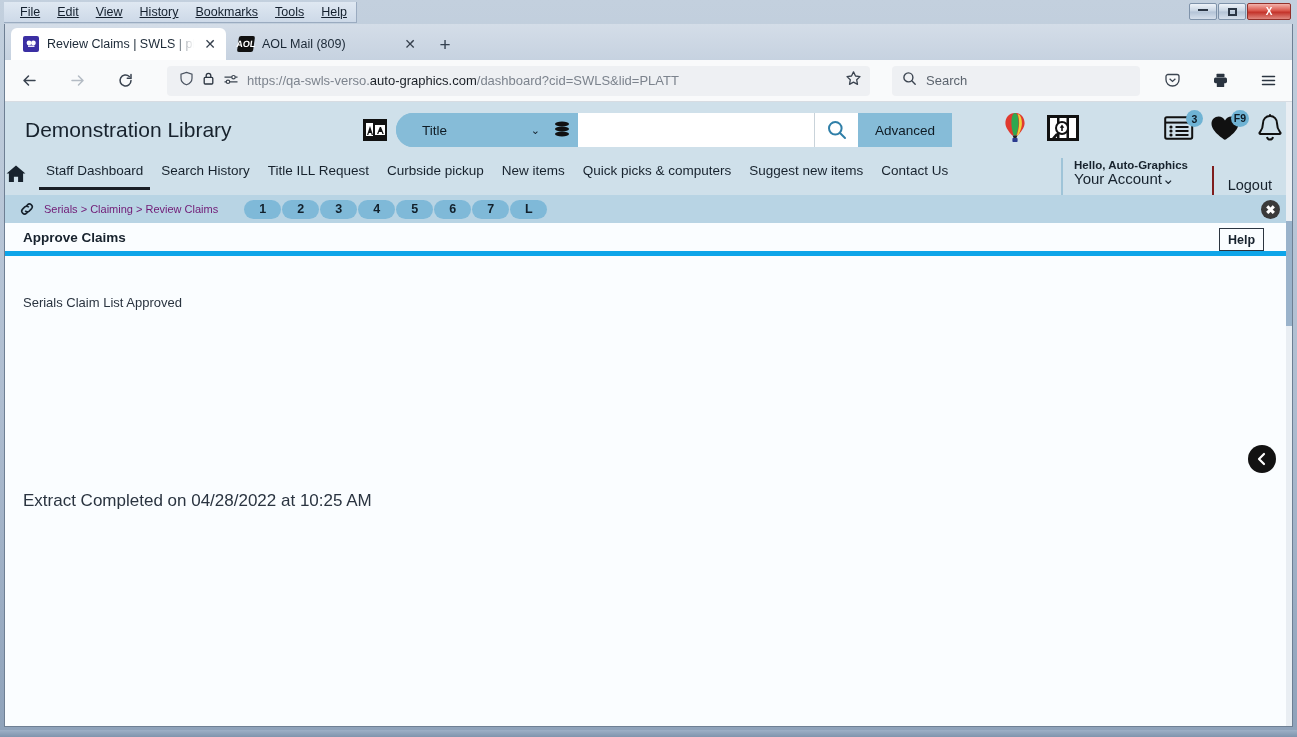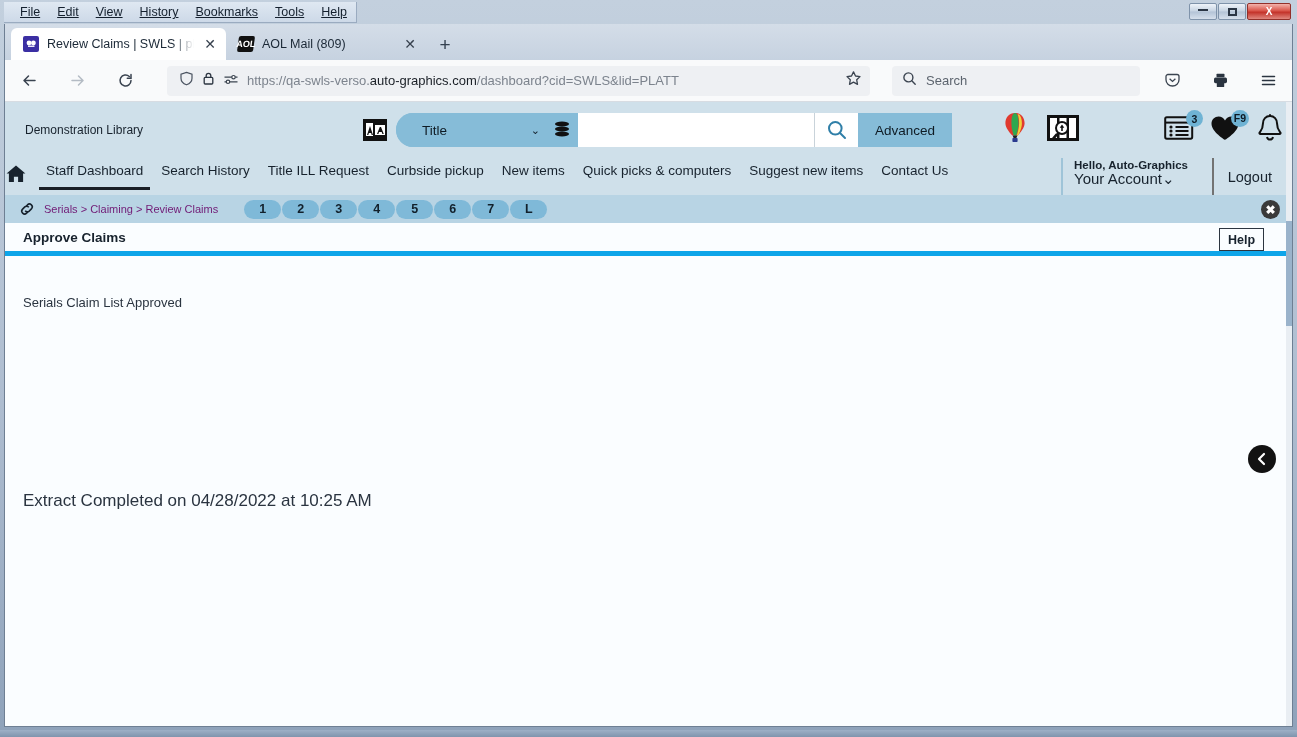--- a/index.html
+++ b/index.html
@@ -192,21 +192,21 @@
   
   .app-header {
     height: 56px;
     background: #cfe0ea;
     display: flex;
     align-items: center;
     position: relative;
     padding-left: 20px;
   }
   .lib-name {
-    font-size: 12px;
+    font-size: 21px;
     color: #17222d;
   }
   .search-cluster {
     position: absolute;
     left: 357px; top: 11px;
     display: flex;
     align-items: center;
     height: 34px;
   }
   .xlate-icon {
@@ -323,23 +323,23 @@
     right: 104px; top: 0;
     height: 37px;
     border-left: 2px solid #9fc4d8;
     padding-left: 11px;
     padding-top: 1px;
   }
   .acct-hello { font-size: 11.5px; color: #17222d; font-weight: bold; }
   .acct-name { font-size: 15px; color: #17222d; margin-top: -1px; cursor: pointer; }
   .logout {
     position: absolute;
-    right: 20px; top: 0;
+    right: 20px; top: 8px;
     height: 37px;
-    border-left: 2px solid #737373;
+    border-left: 2px solid #7f1d1d;
     padding-left: 14px;
     padding-top: 11px;
     font-size: 14.5px;
     color: #17222d;
     cursor: pointer;
   }
 
   
   .crumbrow {
     height: 28px;

